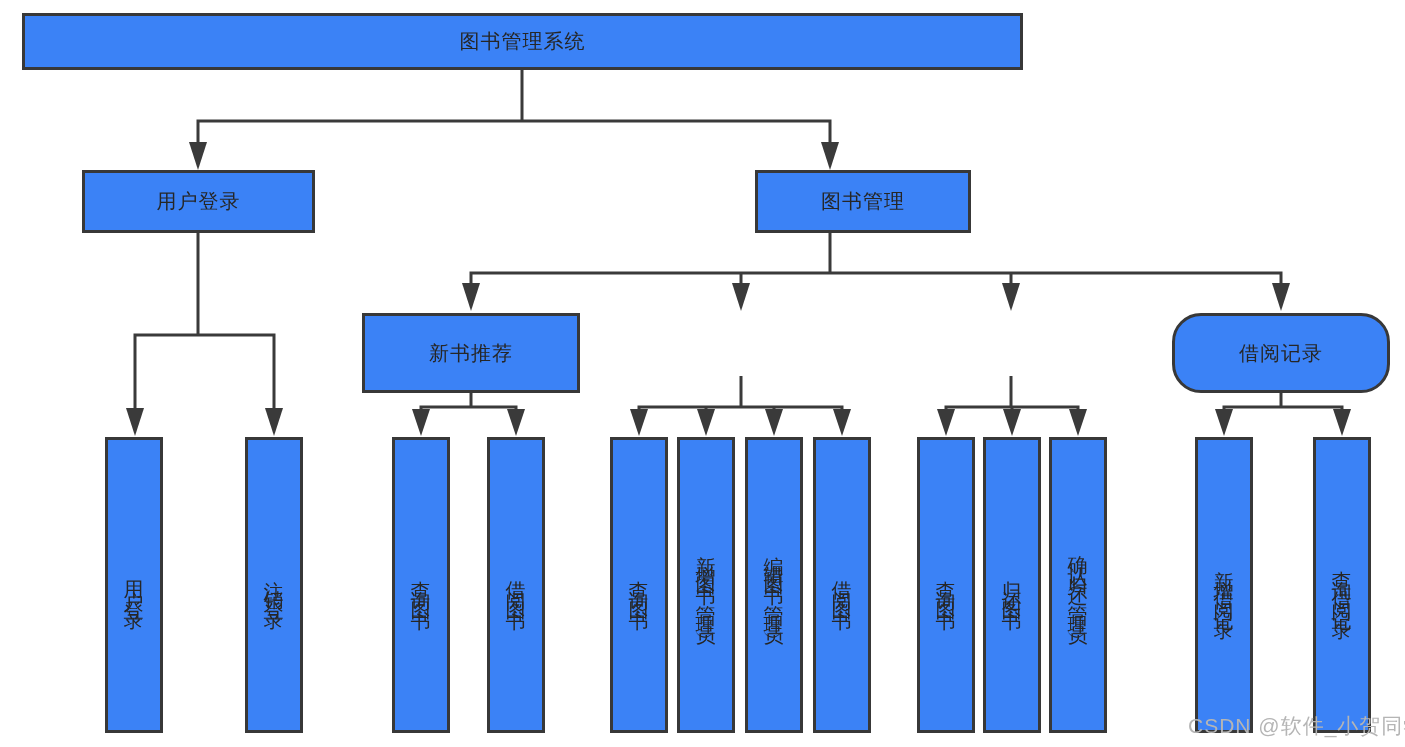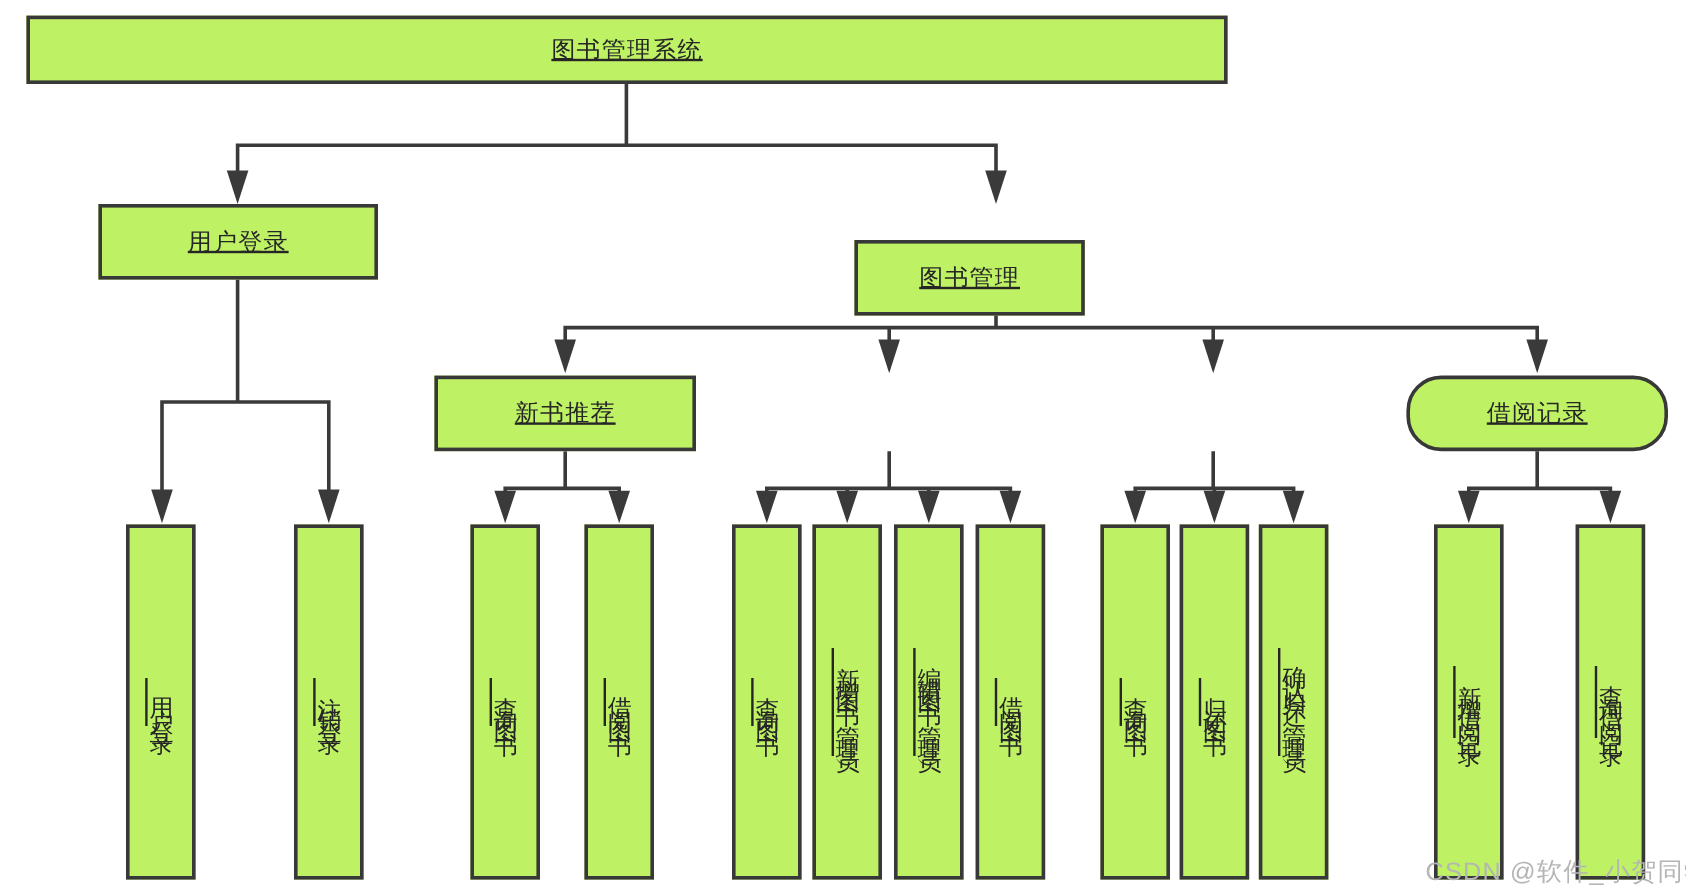--- a/index.html
+++ b/index.html
@@ -6,32 +6,31 @@
   #canvas{
     position:relative;
     width:1405px;height:747px;
     background:#fff;
     font-family:"Liberation Sans","DejaVu Sans",sans-serif;
     overflow:hidden;
   }
   #connectors{position:absolute;left:0;top:0;width:1405px;height:747px;}
   .box{
     position:absolute;
-    background:#bef264;
+    background:#3b82f6;
     border:3px solid #383838;
     box-sizing:border-box;
     display:flex;align-items:center;justify-content:center;
     font-size:20px;color:#262626;
     letter-spacing:1px;
     white-space:nowrap;
-    text-decoration:underline;
   }
   .root-box{left:22px;top:13px;width:1001px;height:57px;}
   .lv2{top:170px;height:63px;}
-  .lv3{top:313px;height:63px;width:218px;}
+  .lv3{top:313px;height:80px;width:218px;}
   .v-box{
     top:437px;width:58px;height:296px;
     writing-mode:vertical-rl;
     text-orientation:mixed;
     letter-spacing:10px;
     line-height:1;
     font-size:20px;
   }
   #watermark{
     position:absolute;
@@ -90,21 +89,21 @@
       <polygon points="1069,409 1087,409 1078,436"></polygon>
 
       <polygon points="1215,409 1233,409 1224,436"></polygon>
       <polygon points="1333,409 1351,409 1342,436"></polygon>
     </g>
   </svg>
 
   <div class="box root-box">图书管理系统</div>
 
   <div class="box lv2" style="left:82px;width:233px;">用户登录</div>
-  <div class="box lv2" style="left:712px;width:192px;margin-top:30px;">图书管理</div>
+  <div class="box lv2" style="left:755px;width:216px;">图书管理</div>
 
   <div class="box lv3" style="left:362px;">新书推荐</div>
   <div class="box lv3" style="left:1172px;border-radius:29px;">借阅记录</div>
 
   <div class="box v-box" style="left:105px;">用户登录</div>
   <div class="box v-box" style="left:245px;">注销登录</div>
 
   <div class="box v-box" style="left:392px;">查询图书</div>
   <div class="box v-box" style="left:487px;">借阅图书</div>
 

